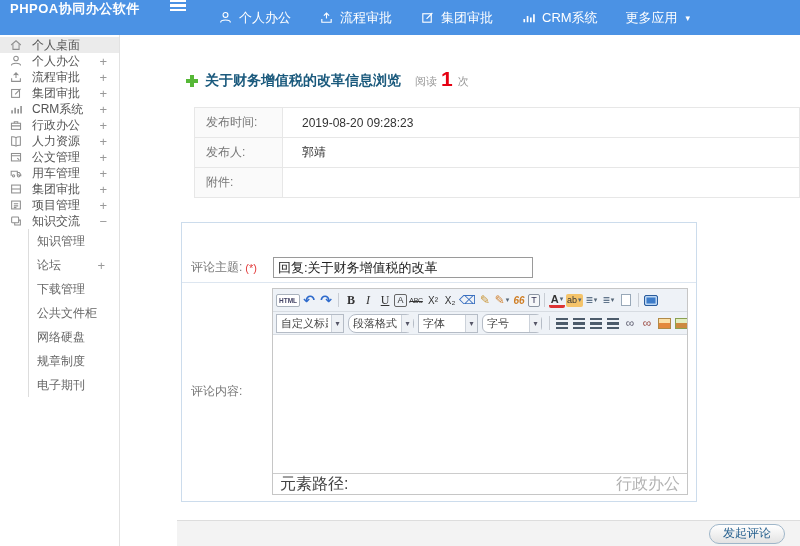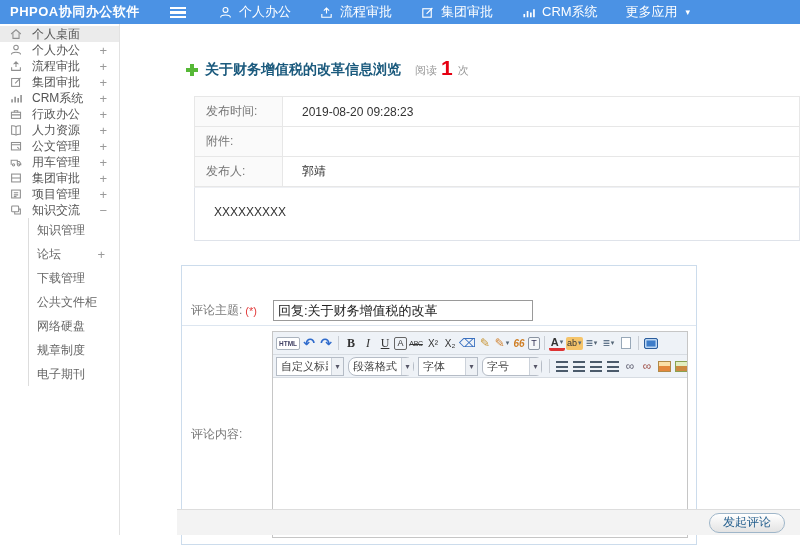--- a/index.html
+++ b/index.html
@@ -1,20 +1,20 @@
 <!DOCTYPE html>
 <html><head>
 <meta charset="utf-8">
 <style>
   *{box-sizing:border-box;margin:0;padding:0;}
   html,body{width:800px;height:546px;}
   body{font-family:"Liberation Sans","DejaVu Sans",sans-serif;overflow:hidden;position:relative;background:#fff;}
 
   
-  .topbar{height:24px;background:#4b92e4;display:flex;align-items:center;color:#fff;}
+  .topbar{height:35px;background:#4b92e4;display:flex;color:#fff;}
   .logo{font-size:13px;font-weight:bold;padding:0 10px;min-width:150px;letter-spacing:.5px;}
   .hamb{width:16px;height:11px;margin-left:20px;background:repeating-linear-gradient(to bottom,#fff 0 2px,transparent 2px 4.5px);cursor:pointer;}
   .nav{display:flex;align-items:center;margin-left:32px;gap:28px;}
   .nav-item{display:flex;align-items:center;gap:6px;font-size:13px;cursor:pointer;white-space:nowrap;}
   .nav-item .icon{width:15px;height:15px;color:#fff;}
   .caret-down{font-size:9px;margin-left:2px;}
 
   
   .layout{display:flex;height:511px;}
   .sidebar{width:120px;border-right:1px solid #e2e2e2;background:#fff;padding-top:2px;overflow:hidden;}
@@ -310,32 +310,29 @@
       <span class="read-count" data-name="read-count">1</span>
       <span class="read-unit" data-name="read-unit">次</span>
     </div>
 
     <div class="info-table" data-name="article-info-table">
         <div class="info-row" data-name="info-row">
           <div class="info-label" data-name="info-label">发布时间:</div>
           <div class="info-value" data-name="info-value">2019-08-20 09:28:23</div>
         </div>
         <div class="info-row" data-name="info-row">
+          <div class="info-label" data-name="info-label">发布人:</div>
+          <div class="info-value" data-name="info-value">郭靖</div>
+        </div>
+        <div class="info-row" data-name="info-row">
           <div class="info-label" data-name="info-label">附件:</div>
           <div class="info-value" data-name="info-value"></div>
         </div>
-        <div class="info-row" data-name="info-row">
-          <div class="info-label" data-name="info-label">发布人:</div>
-          <div class="info-value" data-name="info-value">郭靖</div>
-        </div>
-      </div>
-
-    <div class="content-box" data-name="article-content-box">
-      <span data-name="article-content-text">XXXXXXXXX</span>
-    </div>
+      </div>
+
 
     <div class="comment-form" data-name="comment-form">
       <div class="form-row subject">
         <div class="form-label" data-name="subject-label-cell">
           <span data-name="subject-label">评论主题:</span>
           <span class="required" data-name="required-mark">(*)</span>
         </div>
         <input class="subject-input" type="text" data-name="subject-input" value="回复:关于财务增值税的改革" style="">
       </div>
       <div class="form-row content">

